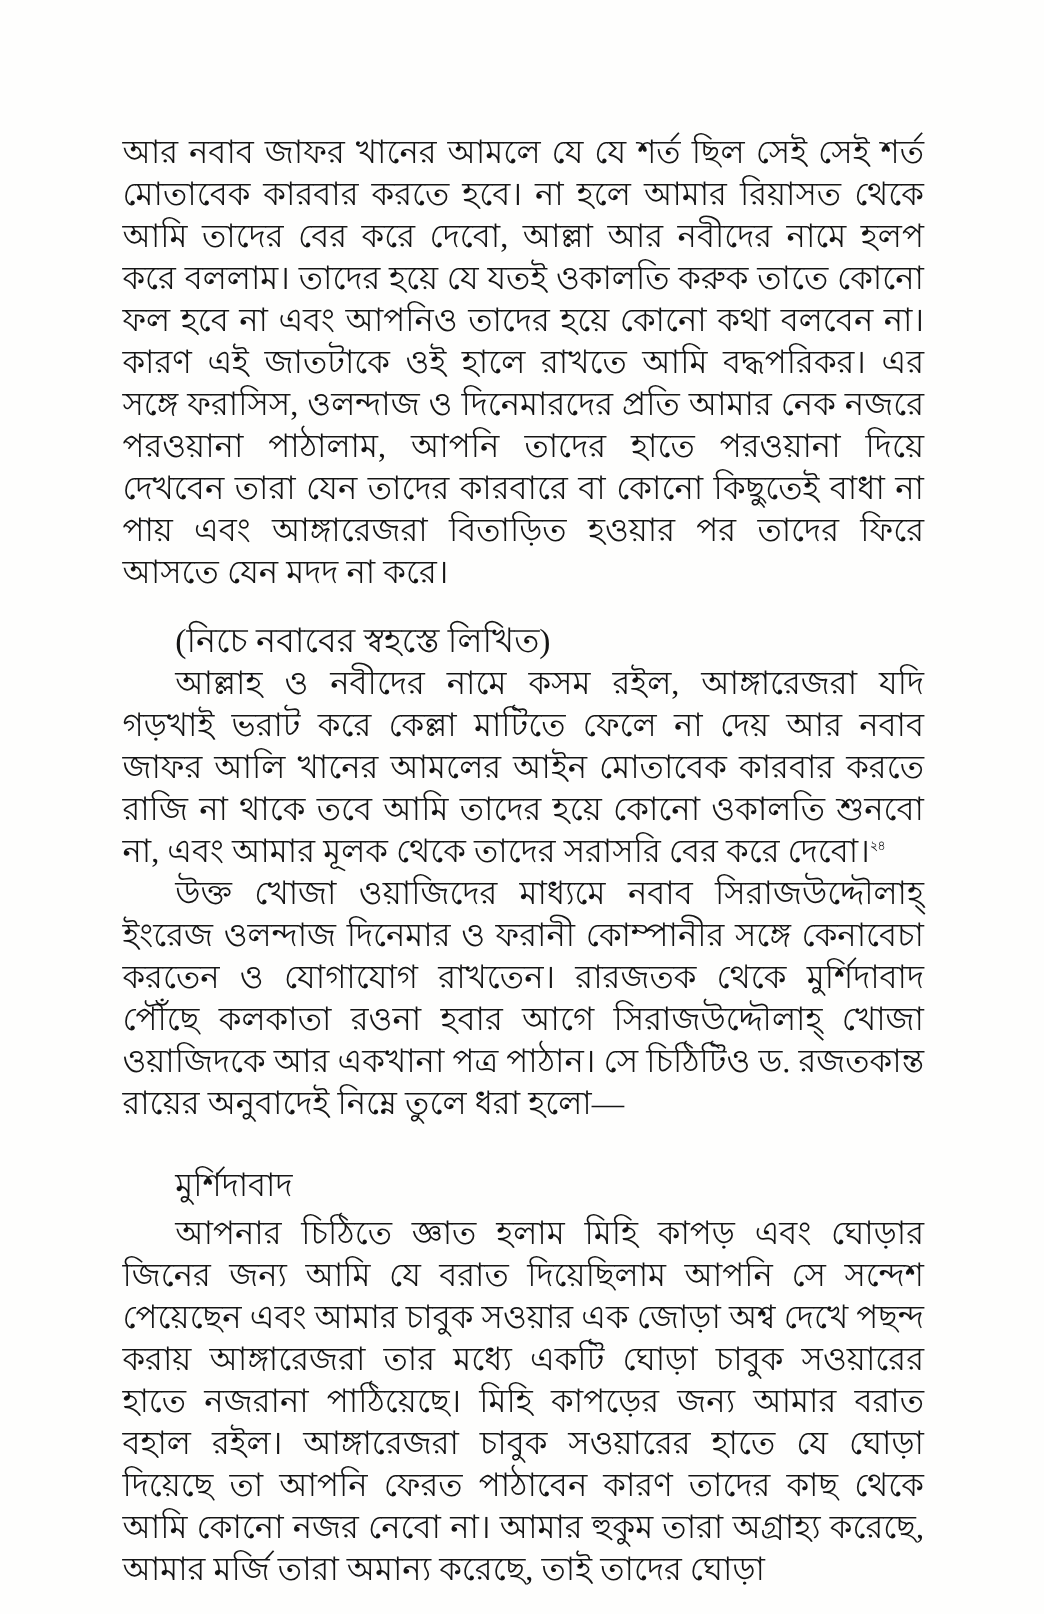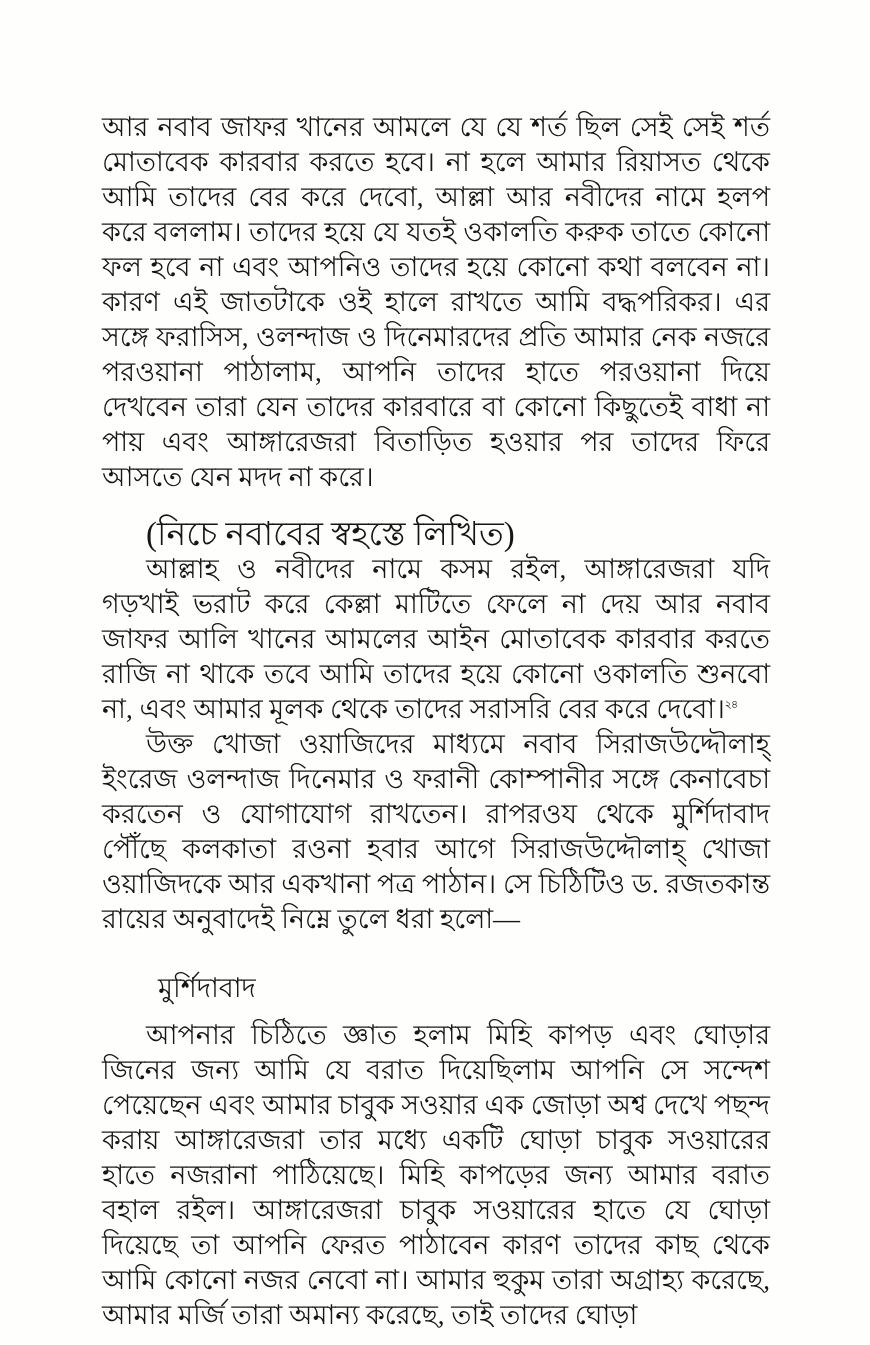--- a/index.html
+++ b/index.html
@@ -21,28 +21,28 @@
   .body-text {
     margin: 0;
     font-size: 27px;
     line-height: 35px;
     text-align: justify;
     text-justify: inter-word;
   }
   .indent { text-indent: 44px; }
   .note-heading {
     margin: 22px 0 0 0;
-    font-size: 33px;
+    font-size: 28px;
     line-height: 35px;
     text-indent: 44px;
     text-align: left;
   }
   .letter-head { margin-top: 34px; }
   .letter-place, .letter-date {
-    margin: 12px;
+    margin: 0;
     font-size: 27px;
     line-height: 35px;
     text-indent: 44px;
     text-align: left;
   }
   .letter-date { margin-top: 6px; }
   .letter-body { margin-top: 5px; }
   sup.fn-ref {
     font-size: 11px;
     line-height: 0;
@@ -54,21 +54,21 @@
 <body>
 
 <div class="page">
 
   <p class="body-text">আর নবাব জাফর খানের আমলে যে যে শর্ত ছিল সেই সেই শর্ত মোতাবেক কারবার করতে হবে। না হলে আমার রিয়াসত থেকে আমি তাদের বের করে দেবো, আল্লা আর নবীদের নামে হলপ করে বললাম। তাদের হয়ে যে যতই ওকালতি করুক তাতে কোনো ফল হবে না এবং আপনিও তাদের হয়ে কোনো কথা বলবেন না। কারণ এই জাতটাকে ওই হালে রাখতে আমি বদ্ধপরিকর। এর সঙ্গে ফরাসিস, ওলন্দাজ ও দিনেমারদের প্রতি আমার নেক নজরে পরওয়ানা পাঠালাম, আপনি তাদের হাতে পরওয়ানা দিয়ে দেখবেন তারা যেন তাদের কারবারে বা কোনো কিছুতেই বাধা না পায় এবং আঙ্গারেজরা বিতাড়িত হওয়ার পর তাদের ফিরে আসতে যেন মদদ না করে।</p>
 
   <p class="note-heading">(নিচে নবাবের স্বহস্তে লিখিত)</p>
 
   <p class="body-text indent"><span>আল্লাহ ও নবীদের নামে কসম রইল, আঙ্গারেজরা যদি গড়খাই ভরাট করে কেল্লা মাটিতে ফেলে না দেয় আর নবাব জাফর আলি খানের আমলের আইন মোতাবেক কারবার করতে রাজি না থাকে তবে আমি তাদের হয়ে কোনো ওকালতি শুনবো না, এবং আমার মূলক থেকে তাদের সরাসরি বের করে দেবো।</span><sup class="fn-ref">২৪</sup></p>
 
-  <p class="body-text indent">উক্ত খোজা ওয়াজিদের মাধ্যমে নবাব সিরাজউদ্দৌলাহ্ ইংরেজ ওলন্দাজ দিনেমার ও ফরানী কোম্পানীর সঙ্গে কেনাবেচা করতেন ও যোগাযোগ রাখতেন। রাপরওয থেকে মুর্শিদাবাদ পৌঁছে কলকাতা রওনা হবার আগে সিরাজউদ্দৌলাহ্ খোজা ওয়াজিদকে আর একখানা পত্র পাঠান। সে চিঠিটিও ড. রজতকান্ত রায়ের অনুবাদেই নিম্নে তুলে ধরা হলো—</p>
+  <p class="body-text indent">উক্ত খোজা ওয়াজিদের মাধ্যমে নবাব সিরাজউদ্দৌলাহ্ ইংরেজ ওলন্দাজ দিনেমার ও ফরানী কোম্পানীর সঙ্গে কেনাবেচা করতেন ও যোগাযোগ রাখতেন। রারজতক থেকে মুর্শিদাবাদ পৌঁছে কলকাতা রওনা হবার আগে সিরাজউদ্দৌলাহ্ খোজা ওয়াজিদকে আর একখানা পত্র পাঠান। সে চিঠিটিও ড. রজতকান্ত রায়ের অনুবাদেই নিম্নে তুলে ধরা হলো—</p>
 
   <div class="letter-head">
     <p class="letter-place">মুর্শিদাবাদ</p>
   </div>
 
   <p class="body-text indent letter-body">আপনার চিঠিতে জ্ঞাত হলাম মিহি কাপড় এবং ঘোড়ার জিনের জন্য আমি যে বরাত দিয়েছিলাম আপনি সে সন্দেশ পেয়েছেন এবং আমার চাবুক সওয়ার এক জোড়া অশ্ব দেখে পছন্দ করায় আঙ্গারেজরা তার মধ্যে একটি ঘোড়া চাবুক সওয়ারের হাতে নজরানা পাঠিয়েছে। মিহি কাপড়ের জন্য আমার বরাত বহাল রইল। আঙ্গারেজরা চাবুক সওয়ারের হাতে যে ঘোড়া দিয়েছে তা আপনি ফেরত পাঠাবেন কারণ তাদের কাছ থেকে আমি কোনো নজর নেবো না। আমার হুকুম তারা অগ্রাহ্য করেছে, আমার মর্জি তারা অমান্য করেছে, তাই তাদের ঘোড়া</p>
 
 </div>
 
 </body></html>

